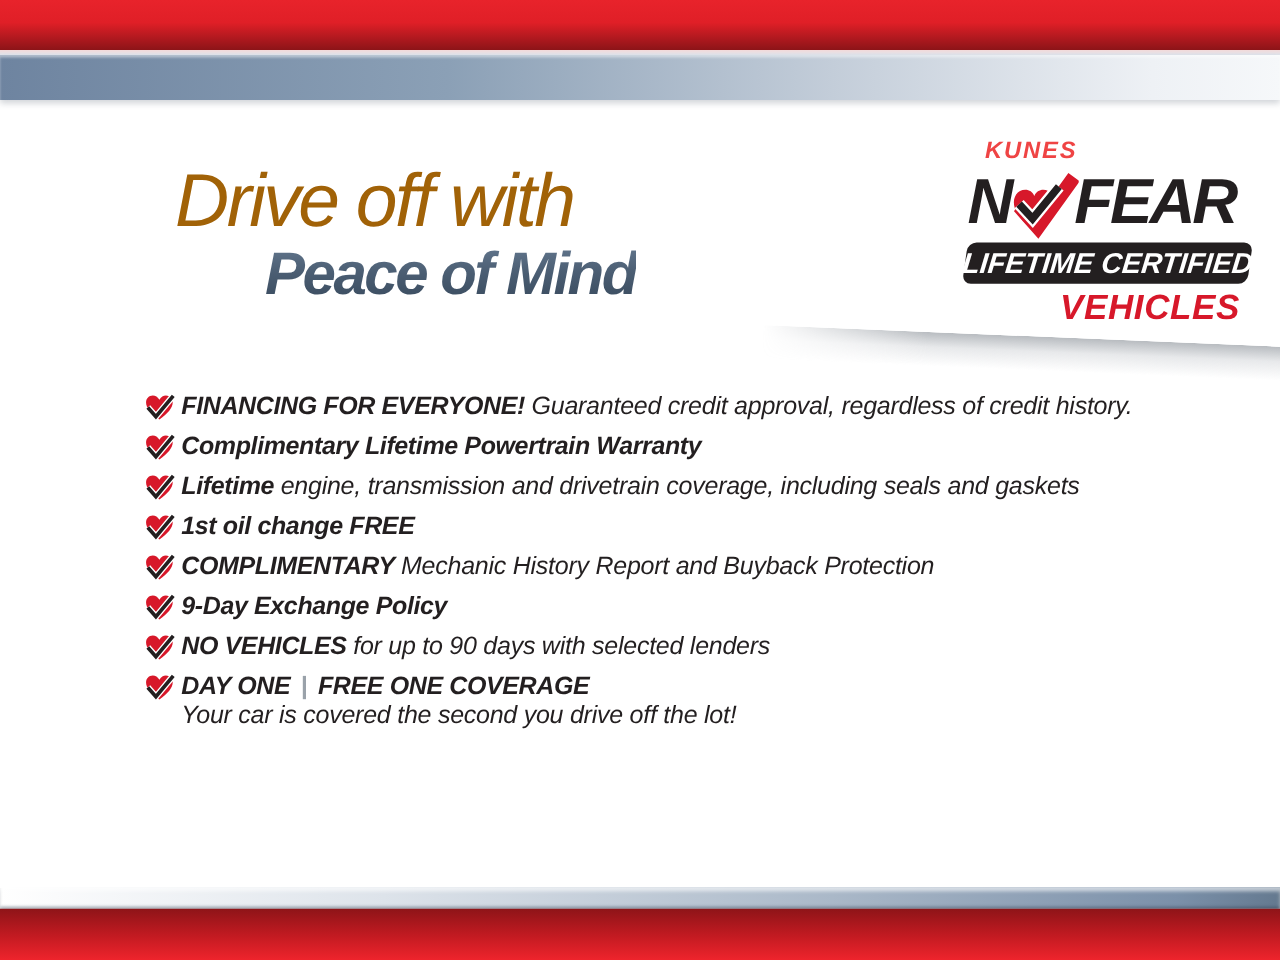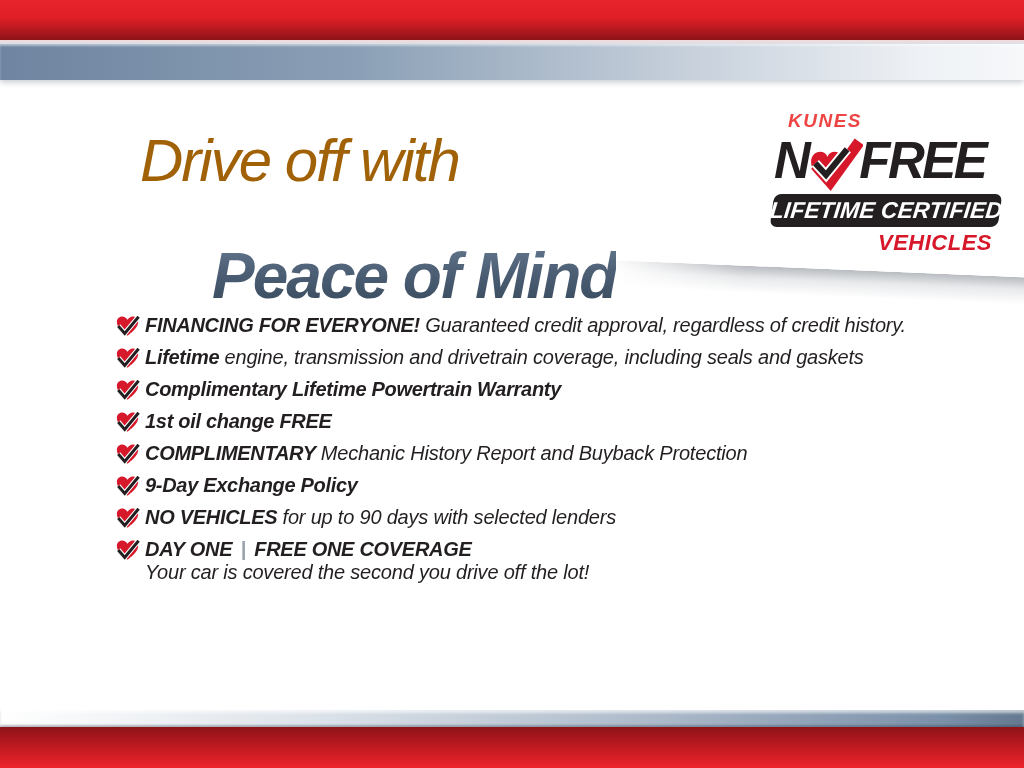--- a/index.html
+++ b/index.html
@@ -46,22 +46,22 @@
 
   
   .headline { position: absolute; left: 0; top: 0; }
   .headline-line1 {
     position: absolute; left: 140px; top: 126px;
     font-size: 60px; font-style: italic; font-weight: 400;
     letter-spacing: -2px; color: #a16207; white-space: nowrap;
   }
   .headline-line2 {
     position: absolute; left: 212px; top: 192px;
-    font-size: 64px; font-style: italic; font-weight: 700;
-    letter-spacing: -2px; color: #46586c; white-space: nowrap; margin-top: 47px;
+    font-size: 48px; font-style: italic; font-weight: 700;
+    letter-spacing: -2px; color: #46586c; white-space: nowrap;
   }
   @supports ((-webkit-background-clip: text) or (background-clip: text)) {
     .headline-line2 {
       background: linear-gradient(to bottom, #677b92 0%, #4c5f74 45%, #36475a 100%);
       -webkit-background-clip: text; background-clip: text;
       color: transparent;
     }
   }
 
   
@@ -86,21 +86,21 @@
     transform: skewX(-8deg);
     display: flex; align-items: center; justify-content: center;
   }
   .logo-badge-text {
     transform: skewX(2deg);
     font-size: 23px; font-weight: 700; font-style: italic;
     letter-spacing: 0px; color: #ffffff; white-space: nowrap;
   }
   .logo-vehicles {
     margin-top: 3px; padding-right: 12px; text-align: right;
-    font-size: 22px; font-style: italic; font-weight: 700;
+    font-size: 28px; font-style: italic; font-weight: 700;
     letter-spacing: 0.5px; color: #d7182a;
   }
 
   
   .benefits {
     position: absolute; left: 115px; top: 314px; width: 840px;
     list-style: none;
   }
   .benefit-item {
     position: relative; padding-left: 30px; margin-bottom: 9px;
@@ -132,44 +132,44 @@
   <div class="logo">
     <div class="logo-kunes">KUNES</div>
     <div class="logo-nofear">
       <span class="logo-n">N</span>
       <svg class="logo-heart-icon" viewBox="0 0 62 70" aria-hidden="true">
         <path d="M24 54 C12.5 45 6.5 37.5 6.5 29.5 C6.5 23 11 18.8 16.3 18.8 C19.7 18.8 22.6 20.7 24 24 C25.4 20.7 28.3 18.8 31.7 18.8 C37 18.8 41.5 23 41.5 29.5 C41.5 37.5 35.5 45 24 54 Z" fill="#d7182a"></path>
         <path d="M11 33 L27 51 L58 8" fill="none" stroke="#d7182a" stroke-width="12" stroke-linecap="butt"></path>
         <path d="M11 31 L22.5 43.5 L45 16" fill="none" stroke="#ffffff" stroke-width="10.5" stroke-linecap="butt"></path>
         <path d="M11 31 L22.5 43.5 L45 16" fill="none" stroke="#231f20" stroke-width="6.5" stroke-linecap="butt"></path>
       </svg>
-      <span class="logo-fear">FREE</span>
+      <span class="logo-fear">FEAR</span>
     </div>
     <div class="logo-badge">
       <span class="logo-badge-text">LIFETIME CERTIFIED</span>
     </div>
     <div class="logo-vehicles">VEHICLES</div>
   </div>
 
   <ul class="benefits" id="benefits-list">
       <li class="benefit-item"><svg class="bullet-icon" viewBox="0 0 27 24" aria-hidden="true">
     <path d="M13.5 23 C6 17.5 2 12.8 2 8.2 C2 4.6 4.6 2.2 7.8 2.2 C10 2.2 12.2 3.5 13.5 5.9 C14.8 3.5 17 2.2 19.2 2.2 C22.4 2.2 25 4.6 25 8.2 C25 12.8 21 17.5 13.5 23 Z" fill="#d7182a"></path>
     <path d="M3.5 12.5 L10.5 20.5 L25.5 2.5" fill="none" stroke="#ffffff" stroke-width="5.5"></path>
     <path d="M3.5 12.5 L10.5 20.5 L25.5 2.5" fill="none" stroke="#231f20" stroke-width="3.2"></path>
   </svg><span class="seg-bold">FINANCING FOR EVERYONE! </span><span class="seg-regular">Guaranteed credit approval, regardless of credit history.</span></li>
       <li class="benefit-item"><svg class="bullet-icon" viewBox="0 0 27 24" aria-hidden="true">
     <path d="M13.5 23 C6 17.5 2 12.8 2 8.2 C2 4.6 4.6 2.2 7.8 2.2 C10 2.2 12.2 3.5 13.5 5.9 C14.8 3.5 17 2.2 19.2 2.2 C22.4 2.2 25 4.6 25 8.2 C25 12.8 21 17.5 13.5 23 Z" fill="#d7182a"></path>
     <path d="M3.5 12.5 L10.5 20.5 L25.5 2.5" fill="none" stroke="#ffffff" stroke-width="5.5"></path>
     <path d="M3.5 12.5 L10.5 20.5 L25.5 2.5" fill="none" stroke="#231f20" stroke-width="3.2"></path>
-  </svg><span class="seg-bold">Lifetime </span><span class="seg-regular">engine, transmission and drivetrain coverage, including seals and gaskets</span></li>
+  </svg><span class="seg-bold">Complimentary Lifetime Powertrain Warranty</span></li>
       <li class="benefit-item"><svg class="bullet-icon" viewBox="0 0 27 24" aria-hidden="true">
     <path d="M13.5 23 C6 17.5 2 12.8 2 8.2 C2 4.6 4.6 2.2 7.8 2.2 C10 2.2 12.2 3.5 13.5 5.9 C14.8 3.5 17 2.2 19.2 2.2 C22.4 2.2 25 4.6 25 8.2 C25 12.8 21 17.5 13.5 23 Z" fill="#d7182a"></path>
     <path d="M3.5 12.5 L10.5 20.5 L25.5 2.5" fill="none" stroke="#ffffff" stroke-width="5.5"></path>
     <path d="M3.5 12.5 L10.5 20.5 L25.5 2.5" fill="none" stroke="#231f20" stroke-width="3.2"></path>
-  </svg><span class="seg-bold">Complimentary Lifetime Powertrain Warranty</span></li>
+  </svg><span class="seg-bold">Lifetime </span><span class="seg-regular">engine, transmission and drivetrain coverage, including seals and gaskets</span></li>
       <li class="benefit-item"><svg class="bullet-icon" viewBox="0 0 27 24" aria-hidden="true">
     <path d="M13.5 23 C6 17.5 2 12.8 2 8.2 C2 4.6 4.6 2.2 7.8 2.2 C10 2.2 12.2 3.5 13.5 5.9 C14.8 3.5 17 2.2 19.2 2.2 C22.4 2.2 25 4.6 25 8.2 C25 12.8 21 17.5 13.5 23 Z" fill="#d7182a"></path>
     <path d="M3.5 12.5 L10.5 20.5 L25.5 2.5" fill="none" stroke="#ffffff" stroke-width="5.5"></path>
     <path d="M3.5 12.5 L10.5 20.5 L25.5 2.5" fill="none" stroke="#231f20" stroke-width="3.2"></path>
   </svg><span class="seg-bold">1st oil change FREE</span></li>
       <li class="benefit-item"><svg class="bullet-icon" viewBox="0 0 27 24" aria-hidden="true">
     <path d="M13.5 23 C6 17.5 2 12.8 2 8.2 C2 4.6 4.6 2.2 7.8 2.2 C10 2.2 12.2 3.5 13.5 5.9 C14.8 3.5 17 2.2 19.2 2.2 C22.4 2.2 25 4.6 25 8.2 C25 12.8 21 17.5 13.5 23 Z" fill="#d7182a"></path>
     <path d="M3.5 12.5 L10.5 20.5 L25.5 2.5" fill="none" stroke="#ffffff" stroke-width="5.5"></path>
     <path d="M3.5 12.5 L10.5 20.5 L25.5 2.5" fill="none" stroke="#231f20" stroke-width="3.2"></path>
   </svg><span class="seg-bold">COMPLIMENTARY </span><span class="seg-regular">Mechanic History Report and Buyback Protection</span></li>

